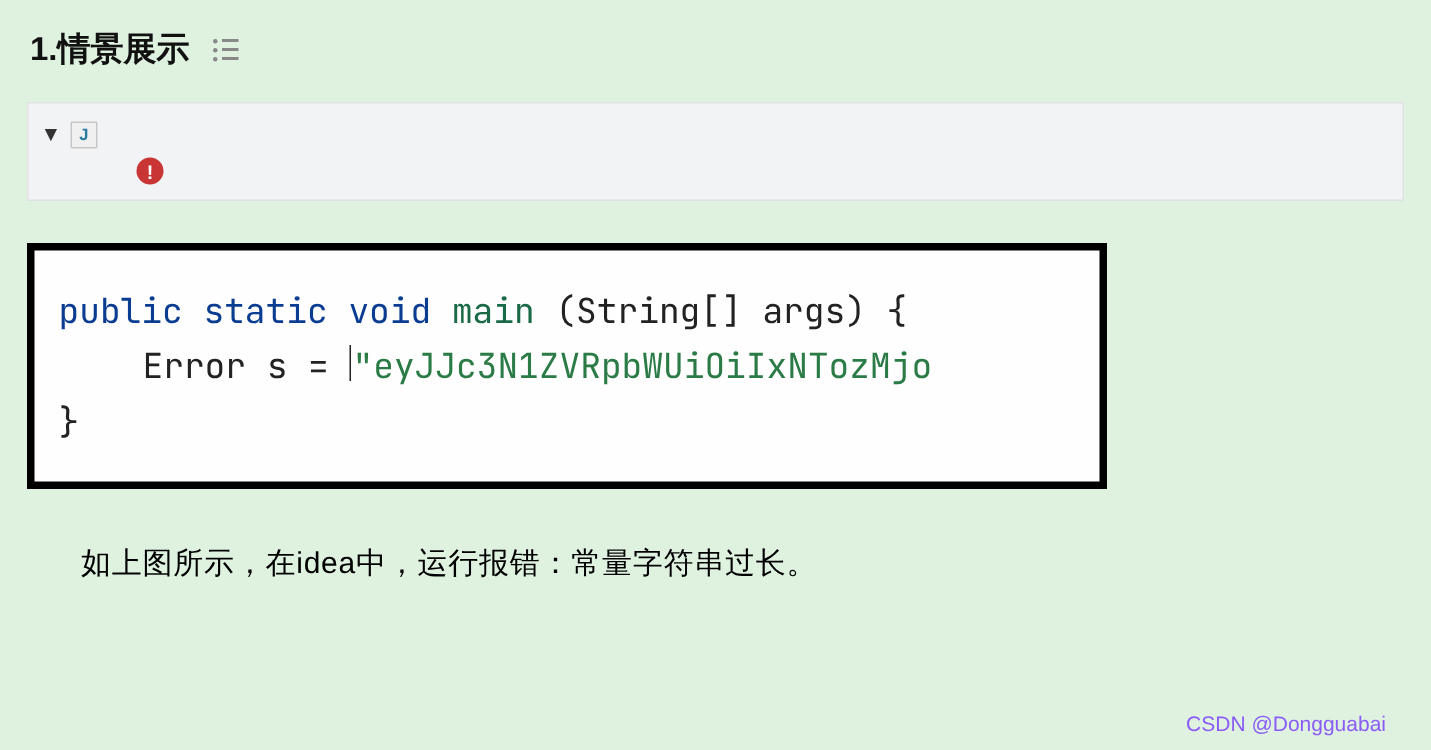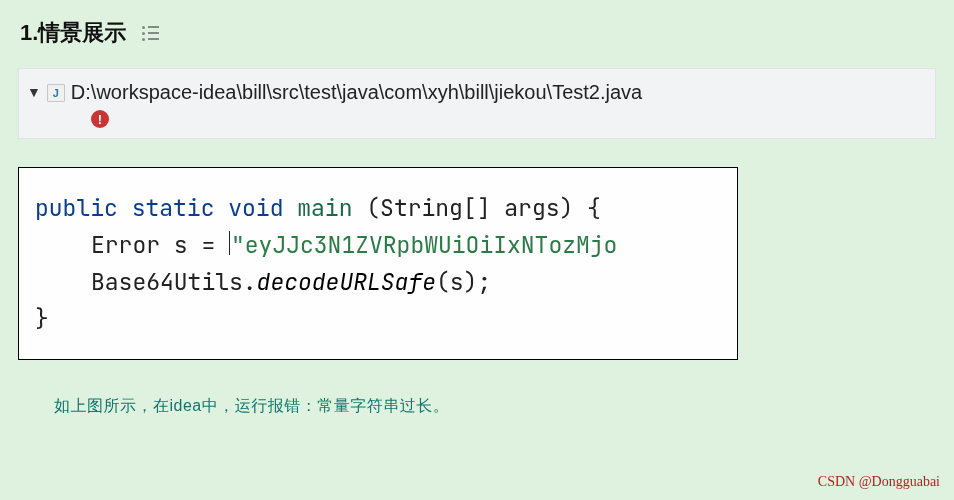--- a/index.html
+++ b/index.html
@@ -106,51 +106,51 @@
       font-size: 13px;
       font-weight: bold;
       font-family: Arial, sans-serif;
     }
     .error-text {
       color: #222;
       font-size: 20px;
     }
     .code-panel {
       background: #fdfefd;
-      border: 1px solid #000000;
+      border: 5px solid #000000;
       padding: 22px 16px;
       width: 720px;
       margin-bottom: 36px;
       font-family: "JetBrains Mono", "Consolas", "Courier New", monospace;
       font-size: 23px;
       line-height: 1.6;
       white-space: nowrap;
       overflow: hidden;
     }
     .code-line2, .code-line3 {
       padding-left: 56px;
     }
     .kw { color: #0a3d91; }
     .fn { color: #1a6a47; }
     .typ { color: #222; }
     .str { color: #2a7b46; }
     .fn-italic { font-style: italic; }
     .explain {
-      color: #0f766e;
-      font-size: 16px;
+      color: #000000;
+      font-size: 20px;
       padding-left: 36px;
       letter-spacing: 0.5px;
     }
     .watermark {
       position: absolute;
-      right: 14px;
+      right: 30px;
       bottom: 10px;
-      color: #b91c1c;
+      color: #8b5cf6;
       font-size: 14px;
-      font-family: Liberation Serif, serif;
+      font-family: Liberation Sans, sans-serif;
     }
     .cursor-bar {
       display: inline-block;
       width: 1px;
       height: 24px;
       background: #222;
       vertical-align: middle;
       margin: 0 1px 0 0;
       position: relative;
       top: -3px;
@@ -174,44 +174,40 @@
         <span class="dot"></span>
         <span class="line"></span>
       </span>
   </span>
 </div>
 
 <div class="error-panel">
   <div class="file-row">
     <span class="chevron">▼</span>
     <span class="java-file-icon"></span>
-    <span class="file-path">D:\workspace-idea\bill\src\test\java\com\xyh\bill\jiekou\Test2.java</span>
   </div>
   <div class="error-row">
     <span class="error-icon">!</span>
   </div>
 </div>
 
 <div class="code-panel">
   <div>
     <span class="kw">public</span>
     <span> </span>
     <span class="kw">static</span>
     <span> </span>
     <span class="kw">void</span>
     <span> </span>
     <span class="fn">main</span>
     <span class="typ">(String[] args) {</span>
   </div>
   <div class="code-line2">
     <span class="typ">Error s = </span><span class="cursor-bar"></span><span class="str">"eyJJc3N1ZVRpbWUiOiIxNTozMjo</span>
   </div>
-  <div class="code-line3">
-    <span class="typ">Base64Utils.</span><span class="fn-italic">decodeURLSafe</span><span class="typ">(s);</span>
-  </div>
   <div>
     <span class="typ">}</span>
   </div>
 </div>
 
 <div class="explain">如上图所示，在idea中，运行报错：常量字符串过长。</div>
 
 <div class="watermark">CSDN @Dongguabai</div>
 
 </body></html>

